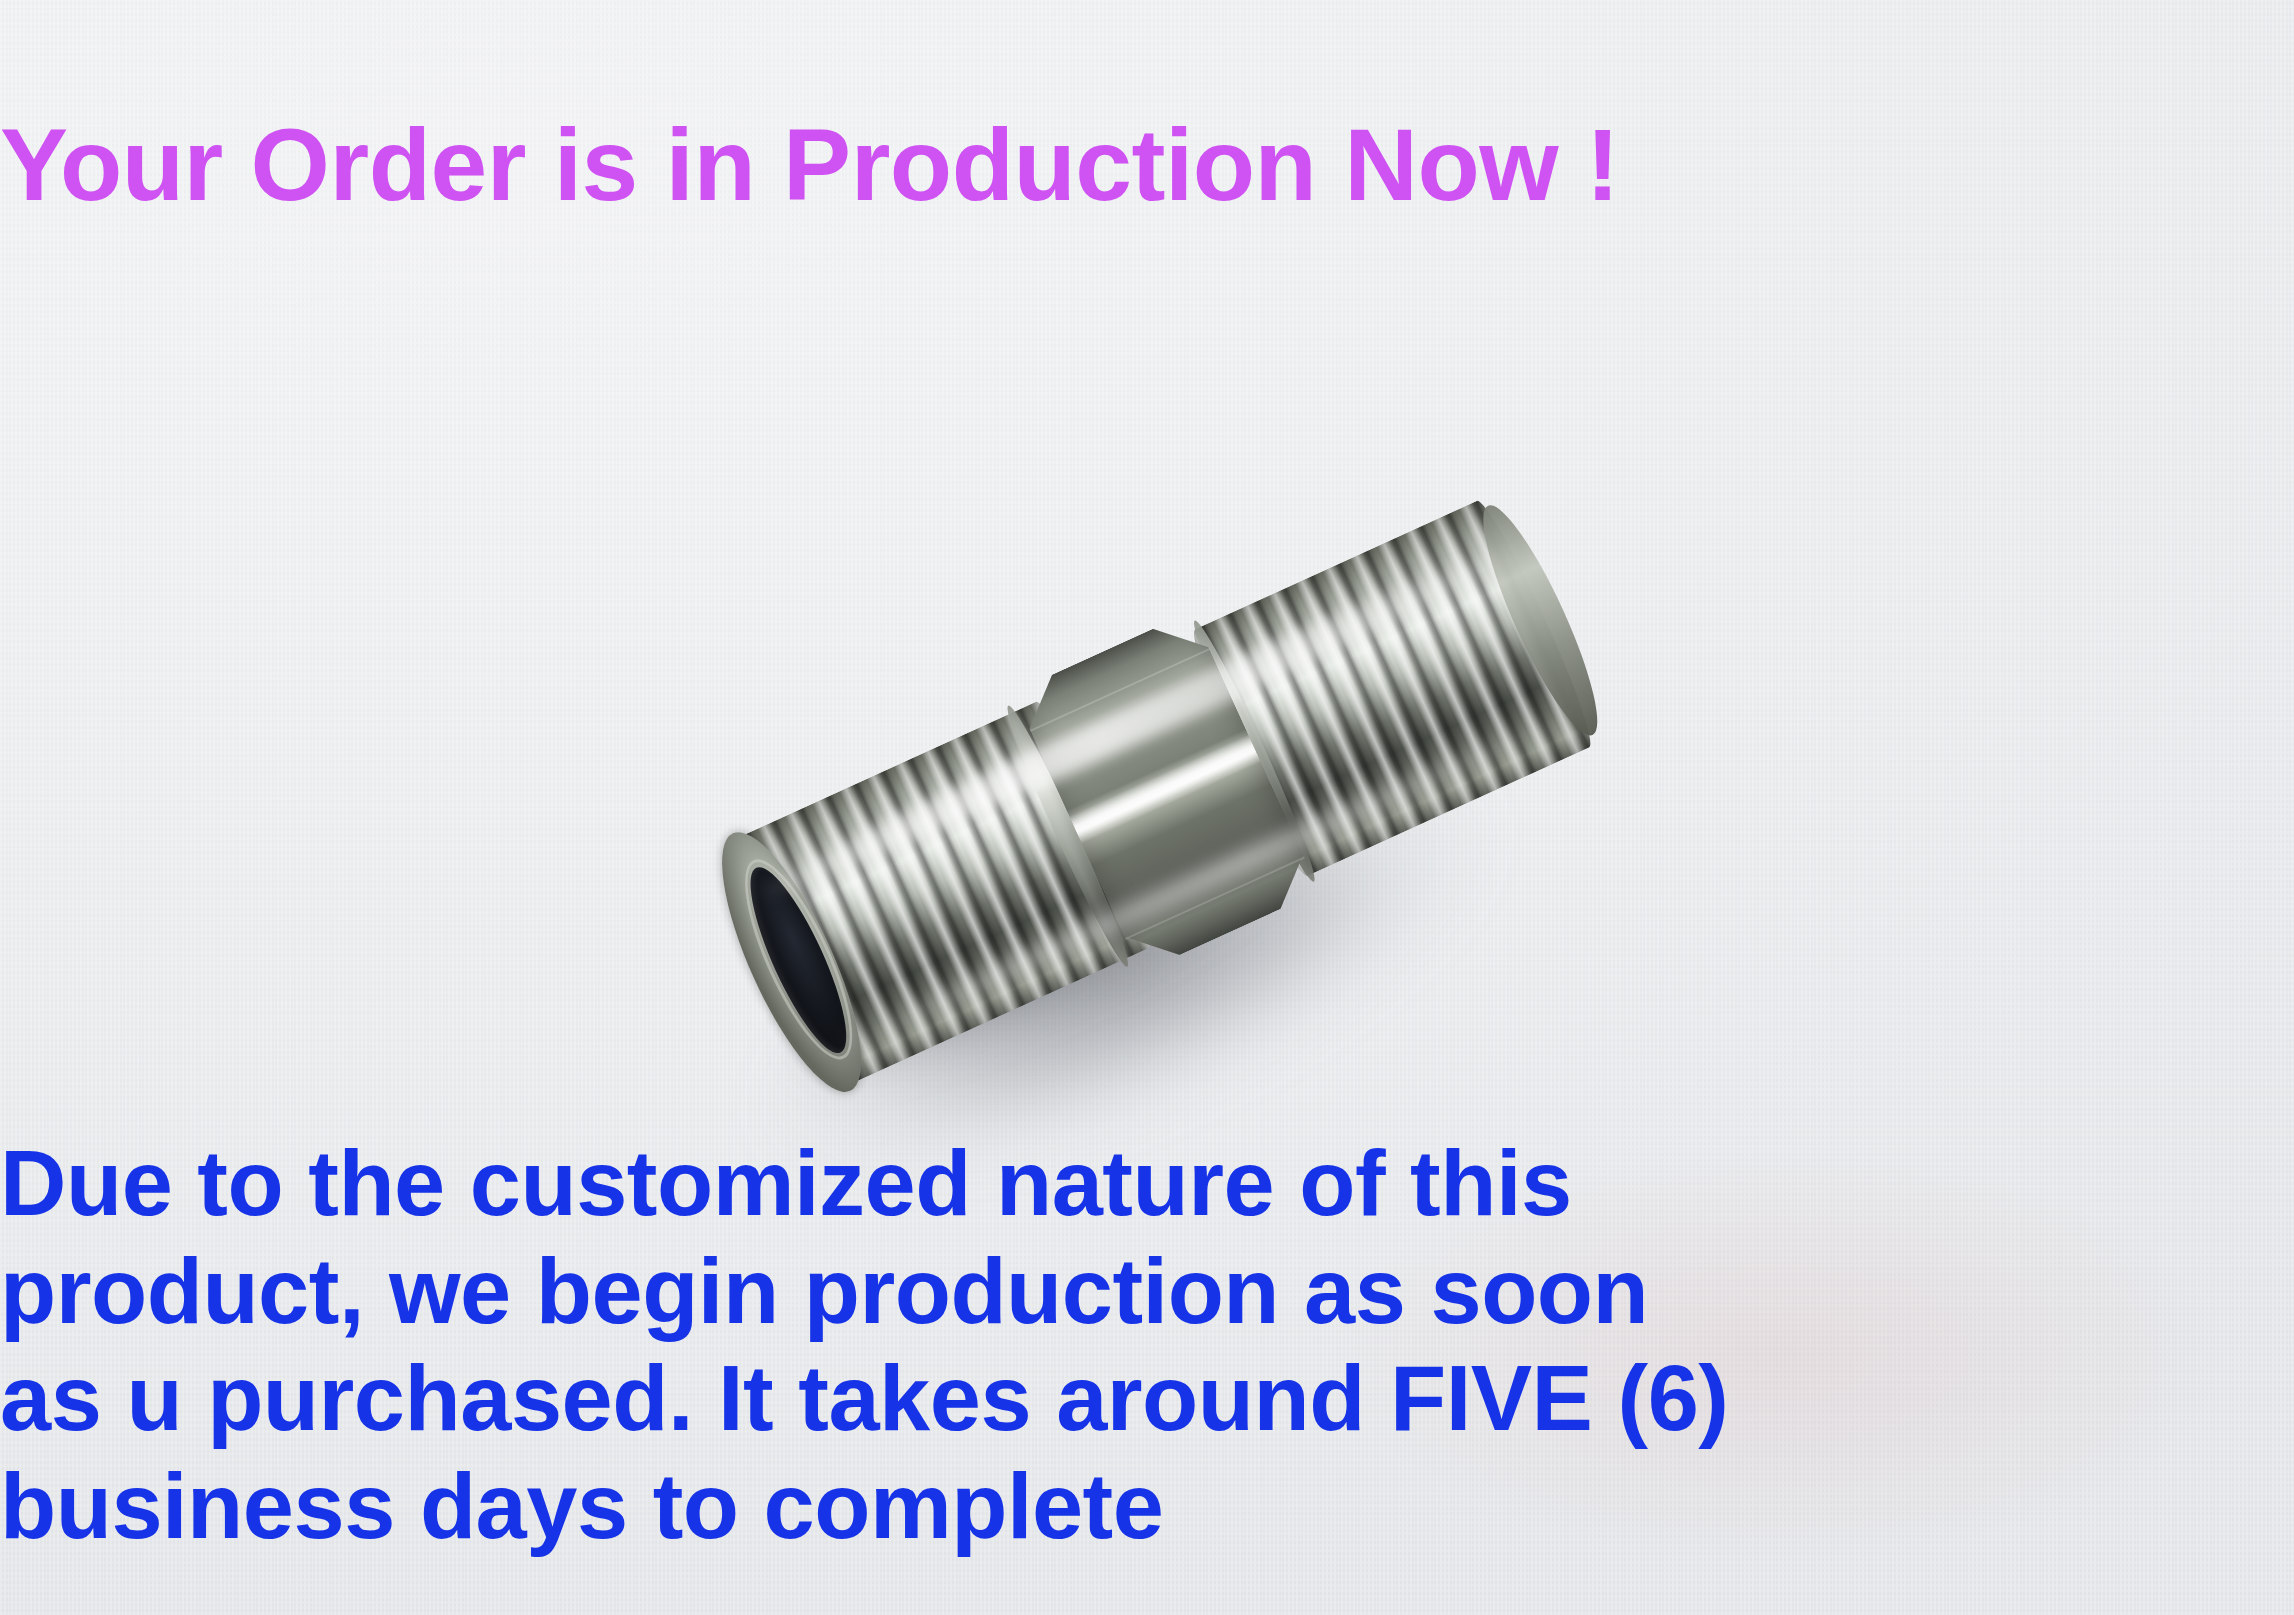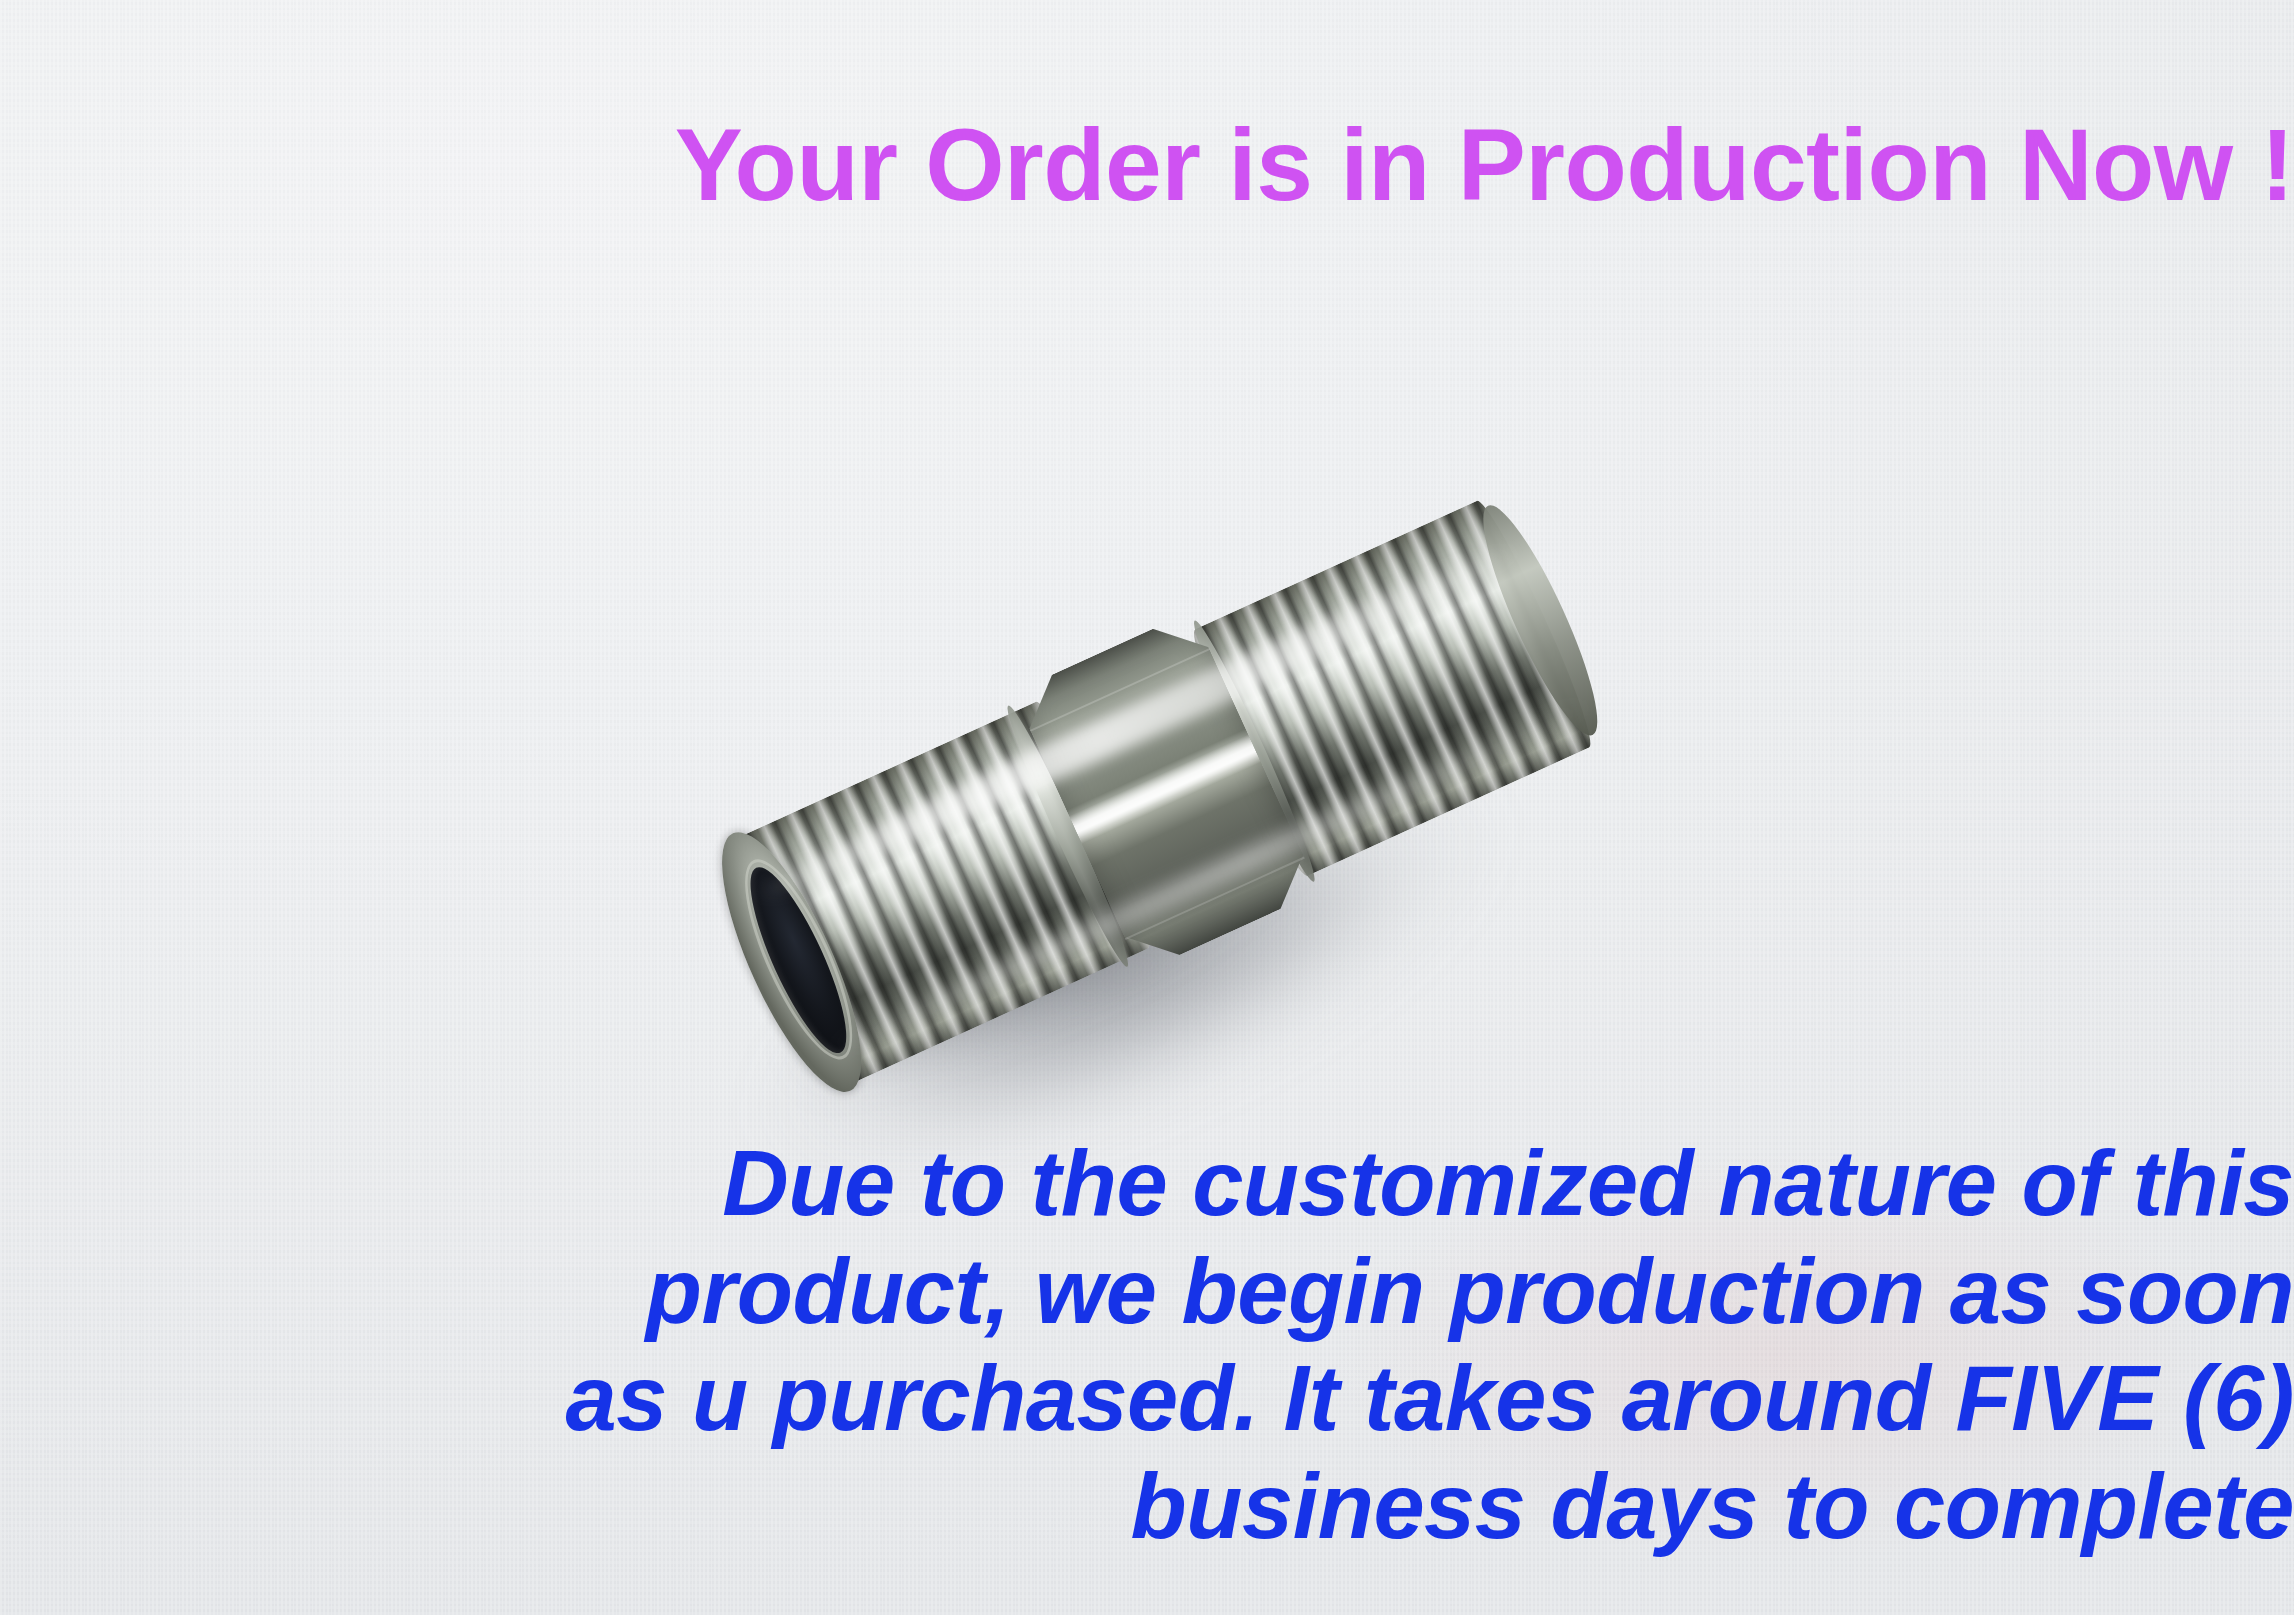--- a/index.html
+++ b/index.html
@@ -37,21 +37,21 @@
     left: 55%; top: 68%;
     width: 45%; height: 32%;
     background: radial-gradient(60% 55% at 50% 50%, rgba(212,150,150,.14) 0%, rgba(212,150,150,0) 72%);
   }
 
   
   .headline {
     position: absolute;
     left: 0; right: 0;
     top: 113px;
-    text-align: right;
+    text-align: left;
     color: #cf52f2;
     font-size: 102px;
     line-height: 1.02;
     font-weight: bold;
     letter-spacing: -0.5px;
     white-space: nowrap;
   }
 
   
   .product {
@@ -253,27 +253,26 @@
     background: linear-gradient(90deg, rgba(255,255,255,0) 0%, rgba(255,255,255,.30) 25%, rgba(255,255,255,.42) 55%, rgba(255,255,255,0) 100%);
     filter: blur(7.6px);
     pointer-events: none;
   }
 
   
   .body-copy {
     position: absolute;
     left: 0; right: 0;
     top: 1130px;
-    text-align: right;
+    text-align: left;
     color: #1633e8;
     font-size: 92px;
     font-weight: bold;
     line-height: 1.17;
     letter-spacing: -0.5px;
-    font-style: italic;
   }
   .body-copy .ln { display: block; white-space: nowrap; }
 </style>
 </head>
 <body>
 
 <div id="stage">
 
   <div class="backdrop"></div>
   <div class="backdrop-grain"></div>

